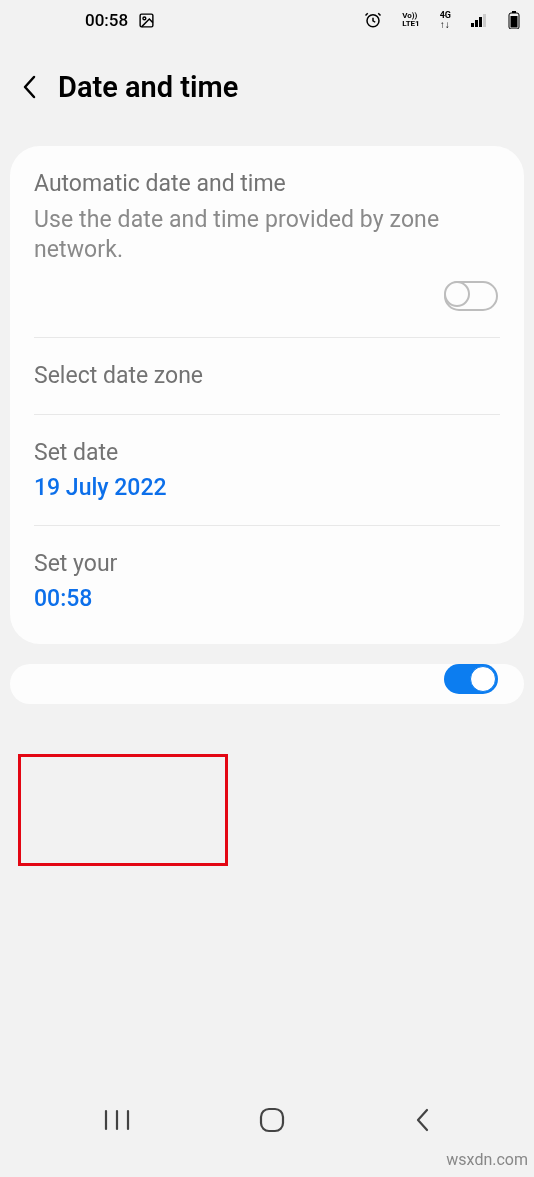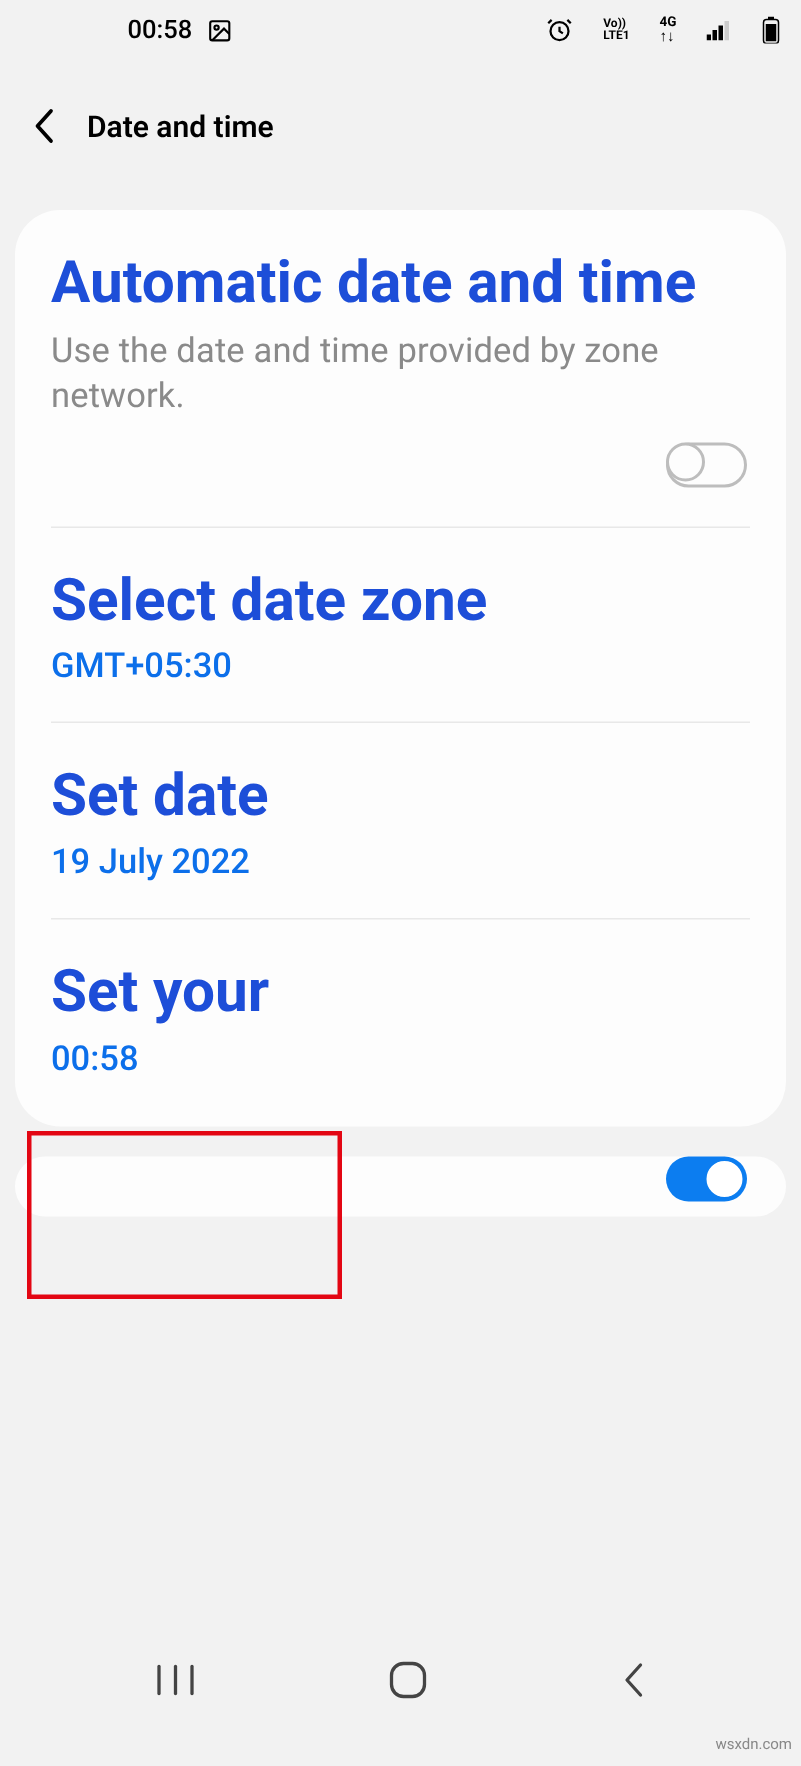--- a/index.html
+++ b/index.html
@@ -23,34 +23,34 @@
     .status-left { display: flex; align-items: center; gap: 10px; font-weight: 500; }
     .status-right { display: flex; align-items: center; gap: 20px; }
     .status-right svg { display: block; }
     .header {
       display: flex;
       align-items: center;
       padding: 30px 20px 42px 20px;
       gap: 20px;
     }
     .back-arrow { width: 18px; height: 28px; display:flex; align-items:center; justify-content:center;}
-    .page-title { font-size: 20px; font-weight: 600; color: #000; }
+    .page-title { font-size: 29px; font-weight: 600; color: #000; }
     .card {
       background: #fdfdfd;
       border-radius: 30px;
       margin: 0 10px;
     }
     .row {
       padding: 24px 24px;
       position: relative;
     }
     .divider {
       height: 1px; background: #e8e8e8; margin: 0 24px;
     }
-    .row-title { font-size: 39px; font-weight: 700; color: #1d4ed8; line-height: 1.25; }
+    .row-title { font-size: 23px; font-weight: 400; color: #737373; line-height: 1.25; }
     .row-sub { font-size: 23px; color: #8a8a8a; line-height: 1.3; margin-top: 6px; letter-spacing: 0.1px;}
     .row-value { font-size: 23px; color: #0c6fea; font-weight: 550; margin-top: 6px; }
     .toggle {
       width: 54px; height: 30px; border-radius: 15px; position: relative;
     }
     .toggle-off { border: 2px solid #bdbdbd; background: #fdfdfd; }
     .toggle-off .knob {
       width: 26px; height: 26px; border-radius: 50%; border: 2px solid #bdbdbd; background: #fdfdfd;
       position: absolute; left: -2px; top: -2px; box-sizing: content-box;
        box-sizing: border-box;
@@ -71,21 +71,21 @@
       pointer-events: none;
     }
     .card2 { margin-top: 20px; }
     .toggle-wrap2 { display: flex; justify-content: flex-end; padding: 0 26px 10px 0; }
     .navbar {
       position: absolute; bottom: 30px; left: 0; width: 100%;
       display: flex; justify-content: space-around; align-items: center;
       padding: 10px 40px;
     }
     .watermark {
-      position: absolute; right: 6px; bottom: 8px; font-size: 10px; color: #888;
+      position: absolute; right: 6px; bottom: 8px; font-size: 16px; color: #888;
     }
   </style>
 </head>
 <body>
 
 <div class="status-bar">
   <div class="status-left">
     <span>00:58</span>
     <svg width="17" height="17" viewBox="0 0 24 24" fill="none" stroke="#000" stroke-width="2">
         <rect x="3" y="3" width="18" height="18" rx="2"></rect>
@@ -131,21 +131,20 @@
   </div>
   <div class="toggle-wrap">
     <div class="toggle toggle-off">
       <div class="knob"></div>
     </div>
   </div>
   <div class="divider"></div>
 
   <div class="row">
     <div class="row-title">Select date zone</div>
-    <div class="row-value">GMT+05:30</div>
   </div>
   <div class="divider"></div>
 
   <div class="row">
     <div class="row-title">Set date</div>
     <div class="row-value">19 July 2022</div>
   </div>
   <div class="divider"></div>
 
   <div class="row" style="padding-bottom:32px;">

